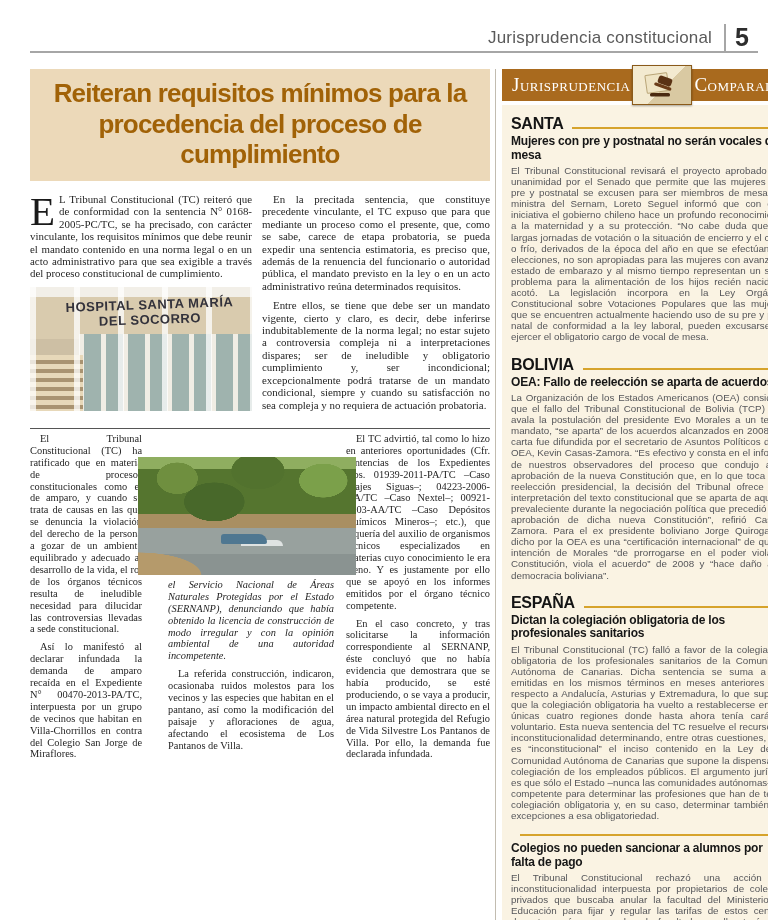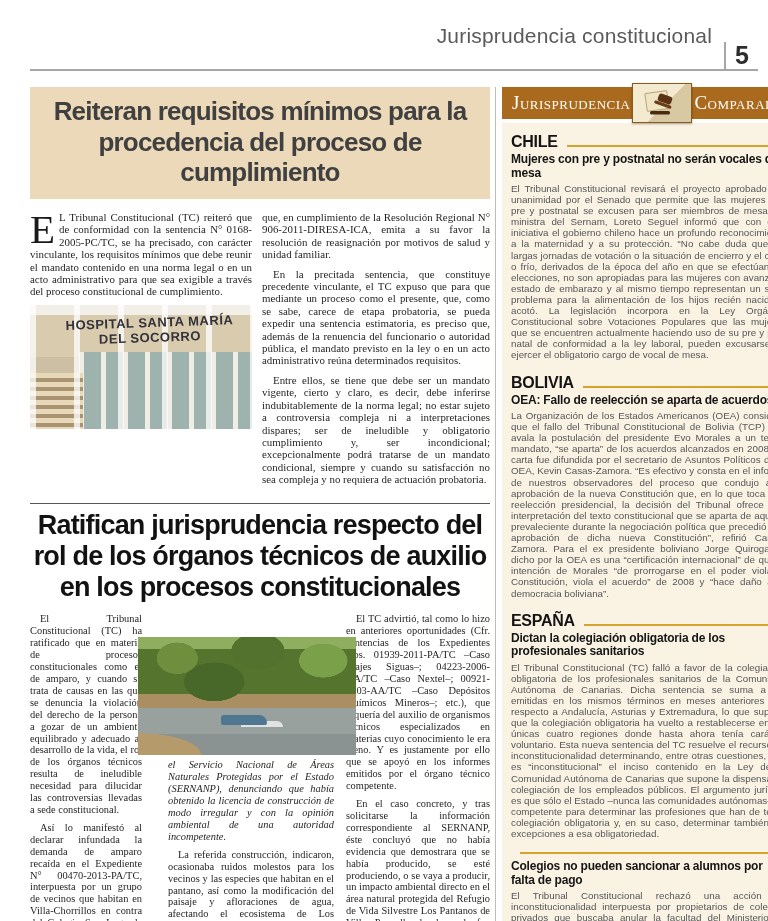--- a/index.html
+++ b/index.html
@@ -10,40 +10,40 @@
   }
   .page{width:768px;height:921px;position:relative;}
 
   
   .folio{
     margin:24px 10px 0 30px;
     display:flex;justify-content:flex-end;align-items:flex-end;
     border-bottom:2px solid #a6a6a6;
   }
   .folio-label{
-    font-family:"Liberation Sans",sans-serif;font-size:21px;color:#5a5a5a;
-    padding-bottom:21px;letter-spacing:.2px;
+    font-family:"Liberation Sans",sans-serif;font-size:17px;color:#5a5a5a;
+    padding-bottom:3px;letter-spacing:.2px;
   }
   .folio-num{
     font-family:"Liberation Sans",sans-serif;font-size:25px;font-weight:700;color:#2d2d2d;
     border-left:2px solid #a6a6a6;margin-left:12px;padding:0 9px 1px 9px;line-height:26px;
   }
 
   
   .content{display:flex;margin:16px 10px 0 30px;align-items:stretch;height:851px;}
   .main{width:460px;flex:none;padding-right:5px;border-right:1px solid #c2bcb0;}
   .sidebar{flex:1;margin-left:6px;display:flex;flex-direction:column;}
 
   
   .a1-titlebox{
     background:#ecd9b9;padding:9px 10px 11px 10px;margin-bottom:12px;
     text-align:center;
   }
   .a1-title{
-    font-family:"Liberation Sans",sans-serif;font-weight:700;color:#404040;
+    font-family:"Liberation Sans",sans-serif;font-weight:700;color:#a16207;
     font-size:26px;line-height:1.18;letter-spacing:-.8px;
   }
   .a2-title{
     font-family:"Liberation Sans",sans-serif;font-weight:700;color:#121212;
     font-size:27px;line-height:1.16;letter-spacing:-.8px;text-align:center;
     margin:6px 0 10px 0;
   }
   .cols2{display:flex;}
   .col{text-align:justify;hyphens:auto;}
   .c1{width:222px;flex:none;margin-right:10px;}
@@ -164,31 +164,29 @@
           <div class="col c1 body-txt">
             <p class="noindent"><span class="dropcap">E</span><span>L Tribunal Constitucional (TC) reiteró que de conformidad con la sentencia N° 0168-2005-PC/TC, se ha precisado, con carácter vinculante, los requisitos mínimos que debe reunir el mandato contenido en una norma legal o en un acto administrativo para que sea exigible a través del proceso constitucional de cumplimiento.</span></p>
             <div class="photo1">
               <div class="glass"></div>
               <div class="slats"></div>
               <div class="pillars"></div>
               <div class="sign">HOSPITAL SANTA MARÍA DEL SOCORRO</div>
             </div>
           </div>
           <div class="col c2 body-txt">
-            <p class="noindent">que, en cumplimiento de la Resolución Regional N° 906-2011-DIRESA-ICA, emita a su favor la resolución de reasignación por motivos de salud y unidad familiar.</p>
             <p>En la precitada sentencia, que constituye precedente vinculante, el TC expuso que para que mediante un proceso como el presente, que, como se sabe, carece de etapa probatoria, se pueda expedir una sentencia estimatoria, es preciso que, además de la renuencia del funcionario o autoridad pública, el mandato previsto en la ley o en un acto administrativo reúna determinados requisitos.</p>
             <p>Entre ellos, se tiene que debe ser un mandato vigente, cierto y claro, es decir, debe inferirse indubitablemente de la norma legal; no estar sujeto a controversia compleja ni a interpretaciones dispares; ser de ineludible y obligatorio cumplimiento y, ser incondicional; excepcionalmente podrá tratarse de un mandato condicional, siempre y cuando su satisfacción no sea compleja y no requiera de actuación probatoria.</p>
           </div>
         </div>
       </div>
 
       <hr class="art-sep">
 
       <div>
-        <div class="a2-title">Ratifican jurisprudencia respecto del rol de los órganos técnicos de auxilio en los procesos constitucionales</div>
         <div class="a2-body">
           <div class="photo2">
             <div class="bank"></div>
             <div class="boat"></div>
           </div>
           <div class="k1 a2-txt">
             <p>El Tribunal Constitucional (TC) ha ratificado que en materia de procesos constitucionales como el de amparo, y cuando se trata de causas en las que se denuncia la violación del derecho de la persona a gozar de un ambiente equilibrado y adecuado al desarrollo de la vida, el rol de los órganos técnicos resulta de ineludible necesidad para dilucidar las controversias llevadas a sede constitucional.</p>
             <p>Así lo manifestó al declarar infundada la demanda de amparo recaída en el Expediente N° 00470-2013-PA/TC, interpuesta por un grupo de vecinos que habitan en Villa-Chorrillos en contra del Colegio San Jorge de Miraflores.</p>
 
           </div>
@@ -217,21 +215,21 @@
             <rect x="8" y="22" width="20" height="3.5" rx="1.5" fill="#4a2a10"></rect>
           </svg>
         </span>
         <span>Comparada</span>
       </div>
 
       <div class="sb-body">
 
         <div class="sb-sec">
           <div class="sb-country-row">
-            <span class="sb-country">CHILE</span>
+            <span class="sb-country">SANTA</span>
             <span class="sb-rule"></span>
           </div>
           <div class="sb-head">Mujeres con pre y postnatal no serán vocales de mesa</div>
           <div class="sb-text">El Tribunal Constitucional revisará el proyecto aprobado por unanimidad por el Senado que permite que las mujeres con pre y postnatal se excusen para ser miembros de mesa. La ministra del Sernam, Loreto Seguel informó que con esta iniciativa el gobierno chileno hace un profundo reconocimiento a la maternidad y a su protección. “No cabe duda que las largas jornadas de votación o la situación de encierro y el calor o frío, derivados de la época del año en que se efectúan las elecciones, no son apropiadas para las mujeres con avanzado estado de embarazo y al mismo tiempo representan un serio problema para la alimentación de los hijos recién nacidos”, acotó. La legislación incorpora en la Ley Orgánica Constitucional sobre Votaciones Populares que las mujeres que se encuentren actualmente haciendo uso de su pre y post natal de conformidad a la ley laboral, pueden excusarse de ejercer el obligatorio cargo de vocal de mesa.</div>
         </div>
 
         <div class="sb-sec">
           <div class="sb-country-row">
             <span class="sb-country">BOLIVIA</span>
             <span class="sb-rule"></span>

